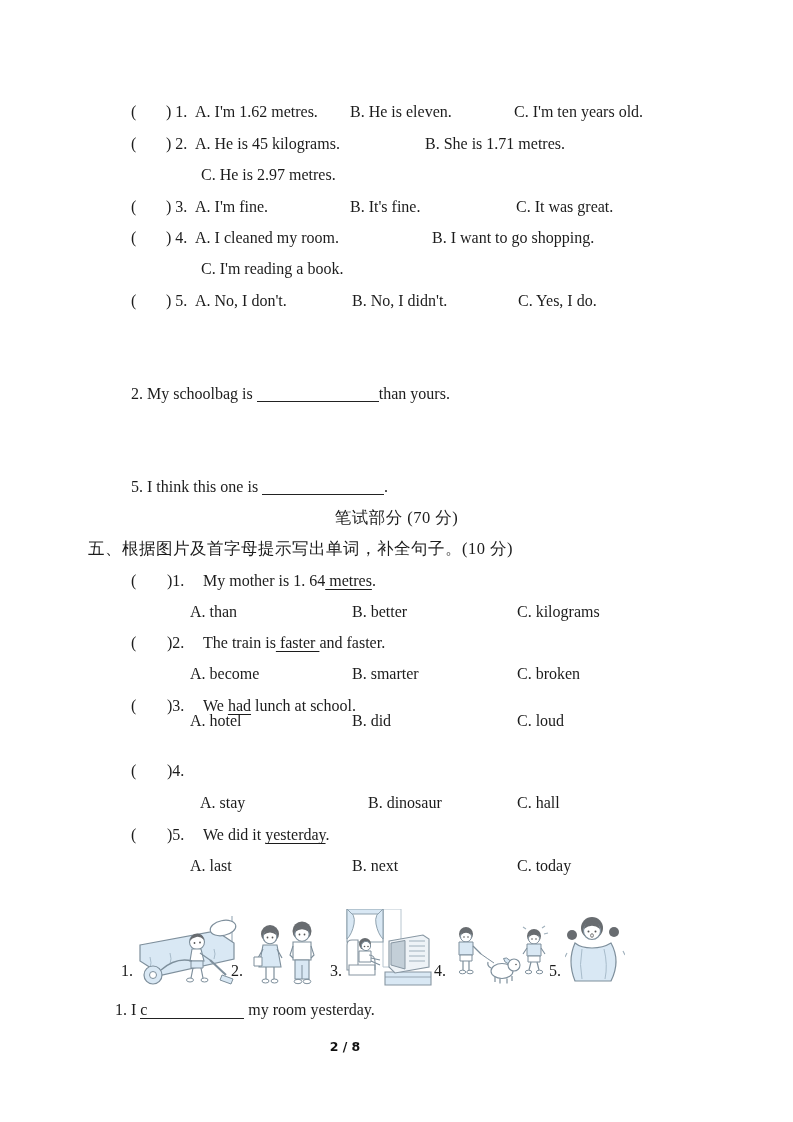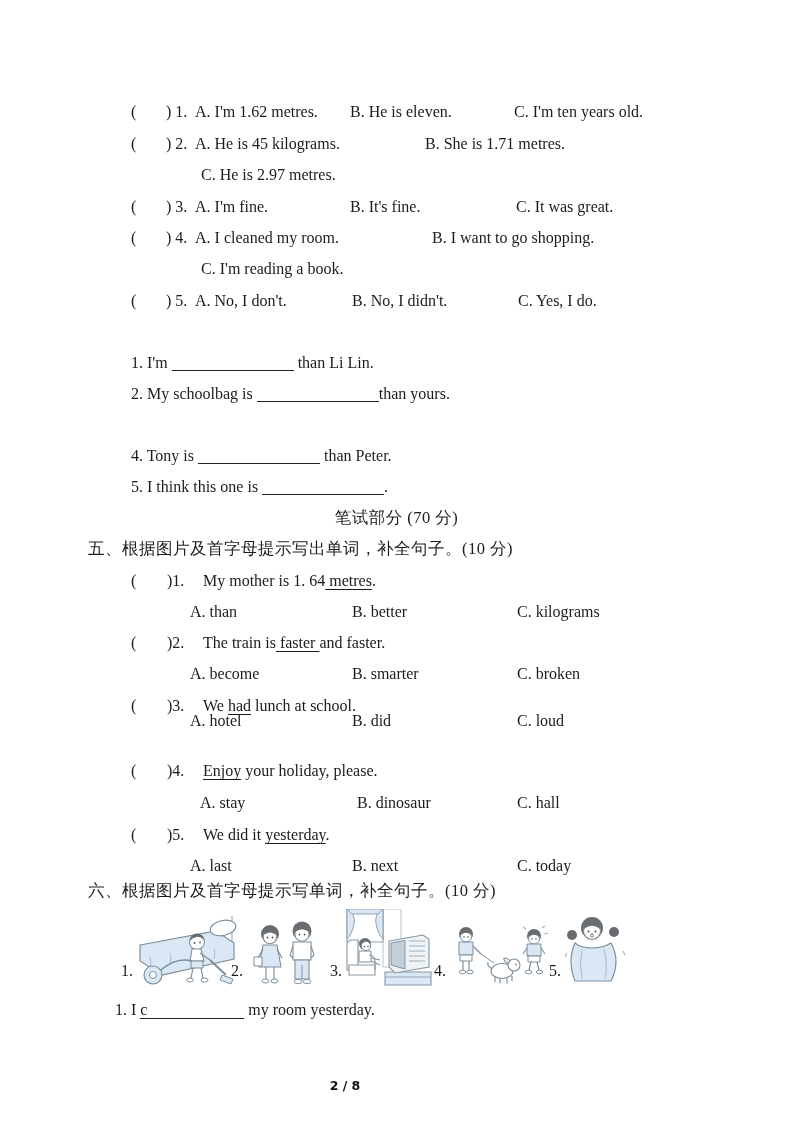--- a/index.html
+++ b/index.html
@@ -8,21 +8,21 @@
   .ln{position:absolute;left:0;width:793px;height:22px;line-height:22px;font-size:16px;}
   .t{position:absolute;top:0;white-space:pre;}
   .seg span{white-space:pre;}
   .hd{font-size:16.5px;letter-spacing:0.5px;}
   .center{left:0;width:793px;text-align:center;}
   .blank{display:inline-block;width:122px;height:15px;border-bottom:1.5px solid #222;vertical-align:-3px;}
   .u{text-decoration:underline;text-underline-offset:3px;text-decoration-thickness:1.2px;}
   .cblank{display:inline-block;width:104px;border-bottom:1.5px solid #222;line-height:17px;}
   .pt{position:absolute;white-space:pre;font-size:16px;}
   .footer{position:absolute;top:1039px;left:0;width:690px;text-align:center;
-          font-family:"DejaVu Sans","Liberation Sans",sans-serif;font-weight:700;font-size:12.5px;color:#111;margin-top:39px;}
+          font-family:"DejaVu Sans","Liberation Sans",sans-serif;font-weight:700;font-size:12.5px;color:#111;}
   .illus{position:absolute;}
   .illus *{vector-effect:non-scaling-stroke;}
 </style>
 </head>
 <body>
 
 <div class="page">
 
   <div class="ln" style="top:101px">
     <span class="t" style="left:131px">(</span>
@@ -57,28 +57,22 @@
     <span class="t" style="left:201px">C. I'm reading a book.</span>
   </div>
   <div class="ln" style="top:290px">
     <span class="t" style="left:131px">(</span>
     <span class="t" style="left:166px">) 5.</span>
     <span class="t" style="left:195px">A. No, I don't.</span>
     <span class="t" style="left:352px">B. No, I didn't.</span>
     <span class="t" style="left:518px">C. Yes, I do.</span>
   </div>
 
-  <div class="ln" style="top:352px">
-    <span class="t seg" style="left:131px"><span>1. I'm </span><span class="blank"></span><span> than Li Lin.</span></span>
-  </div>
   <div class="ln" style="top:383px">
     <span class="t seg" style="left:131px"><span>2. My schoolbag is </span><span class="blank"></span><span>than yours.</span></span>
-  </div>
-  <div class="ln" style="top:445px">
-    <span class="t seg" style="left:131px"><span>4. Tony is </span><span class="blank"></span><span> than Peter.</span></span>
   </div>
   <div class="ln" style="top:476px">
     <span class="t seg" style="left:131px"><span>5. I think this one is </span><span class="blank"></span><span>.</span></span>
   </div>
 
   <div class="ln" style="top:507px">
     <span class="t hd center">笔试部分 (70 分)</span>
   </div>
 
   <div class="ln" style="top:538px">
@@ -114,42 +108,38 @@
   </div>
   <div class="ln" style="top:710px">
     <span class="t" style="left:190px">A. hotel</span>
     <span class="t" style="left:352px">B. did</span>
     <span class="t" style="left:517px">C. loud</span>
   </div>
 
   <div class="ln" style="top:760px">
     <span class="t" style="left:131px">(</span>
     <span class="t" style="left:167px">)4.</span>
-    <span class="t seg" style="left:203px"><span></span><span class="u">Enjoy</span><span> your holiday, please.</span></span>
   </div>
   <div class="ln" style="top:792px">
     <span class="t" style="left:200px">A. stay</span>
-    <span class="t" style="left:357px">B. dinosaur</span>
+    <span class="t" style="left:368px">B. dinosaur</span>
     <span class="t" style="left:517px">C. hall</span>
   </div>
 
   <div class="ln" style="top:824px">
     <span class="t" style="left:131px">(</span>
     <span class="t" style="left:167px">)5.</span>
     <span class="t seg" style="left:203px"><span>We did it </span><span class="u">yesterday</span><span>.</span></span>
   </div>
   <div class="ln" style="top:855px">
     <span class="t" style="left:190px">A. last</span>
     <span class="t" style="left:352px">B. next</span>
     <span class="t" style="left:517px">C. today</span>
   </div>
 
-  <div class="ln" style="top:880px">
-    <span class="t hd" style="left:88px">六、根据图片及首字母提示写单词，补全句子。(10 分)</span>
-  </div>
 
   <span class="pt" style="left:121px;top:962px">1.</span>
   <svg class="illus" style="left:136px;top:915px" width="114" height="74" viewBox="0 0 114 74" aria-label="boy-vacuuming-bedroom">
     <line x1="96" y1="1" x2="96" y2="40" stroke="#9fb0bc" stroke-width="1.2"></line>
     <path d="M4,30 L80,16 L98,28 L98,44 L26,60 L4,46 Z" fill="#d9e8f4" stroke="#7e8f9c" stroke-width="1.2"></path>
     <path d="M14,42 q2,6 0,11 M34,38 q2,6 0,11 M78,34 q2,5 0,10" fill="none" stroke="#a8bccb" stroke-width="1"></path>
     <ellipse cx="87" cy="13" rx="13" ry="7.5" fill="#ffffff" stroke="#7e8f9c" stroke-width="1.1" transform="rotate(-12 87 13)"></ellipse>
     <circle cx="61" cy="27" r="7.5" fill="#ffffff" stroke="#7e8f9c" stroke-width="1.1"></circle>
     <path d="M53.8,26 q1.2,-7.5 7.4,-7.5 q6,0 7,6.5 q-4,-3.8 -7.8,-3 q-4.6,1 -6.6,4 z" fill="#686c70"></path>
     <circle cx="58.5" cy="28" r="0.9" fill="#555"></circle>

